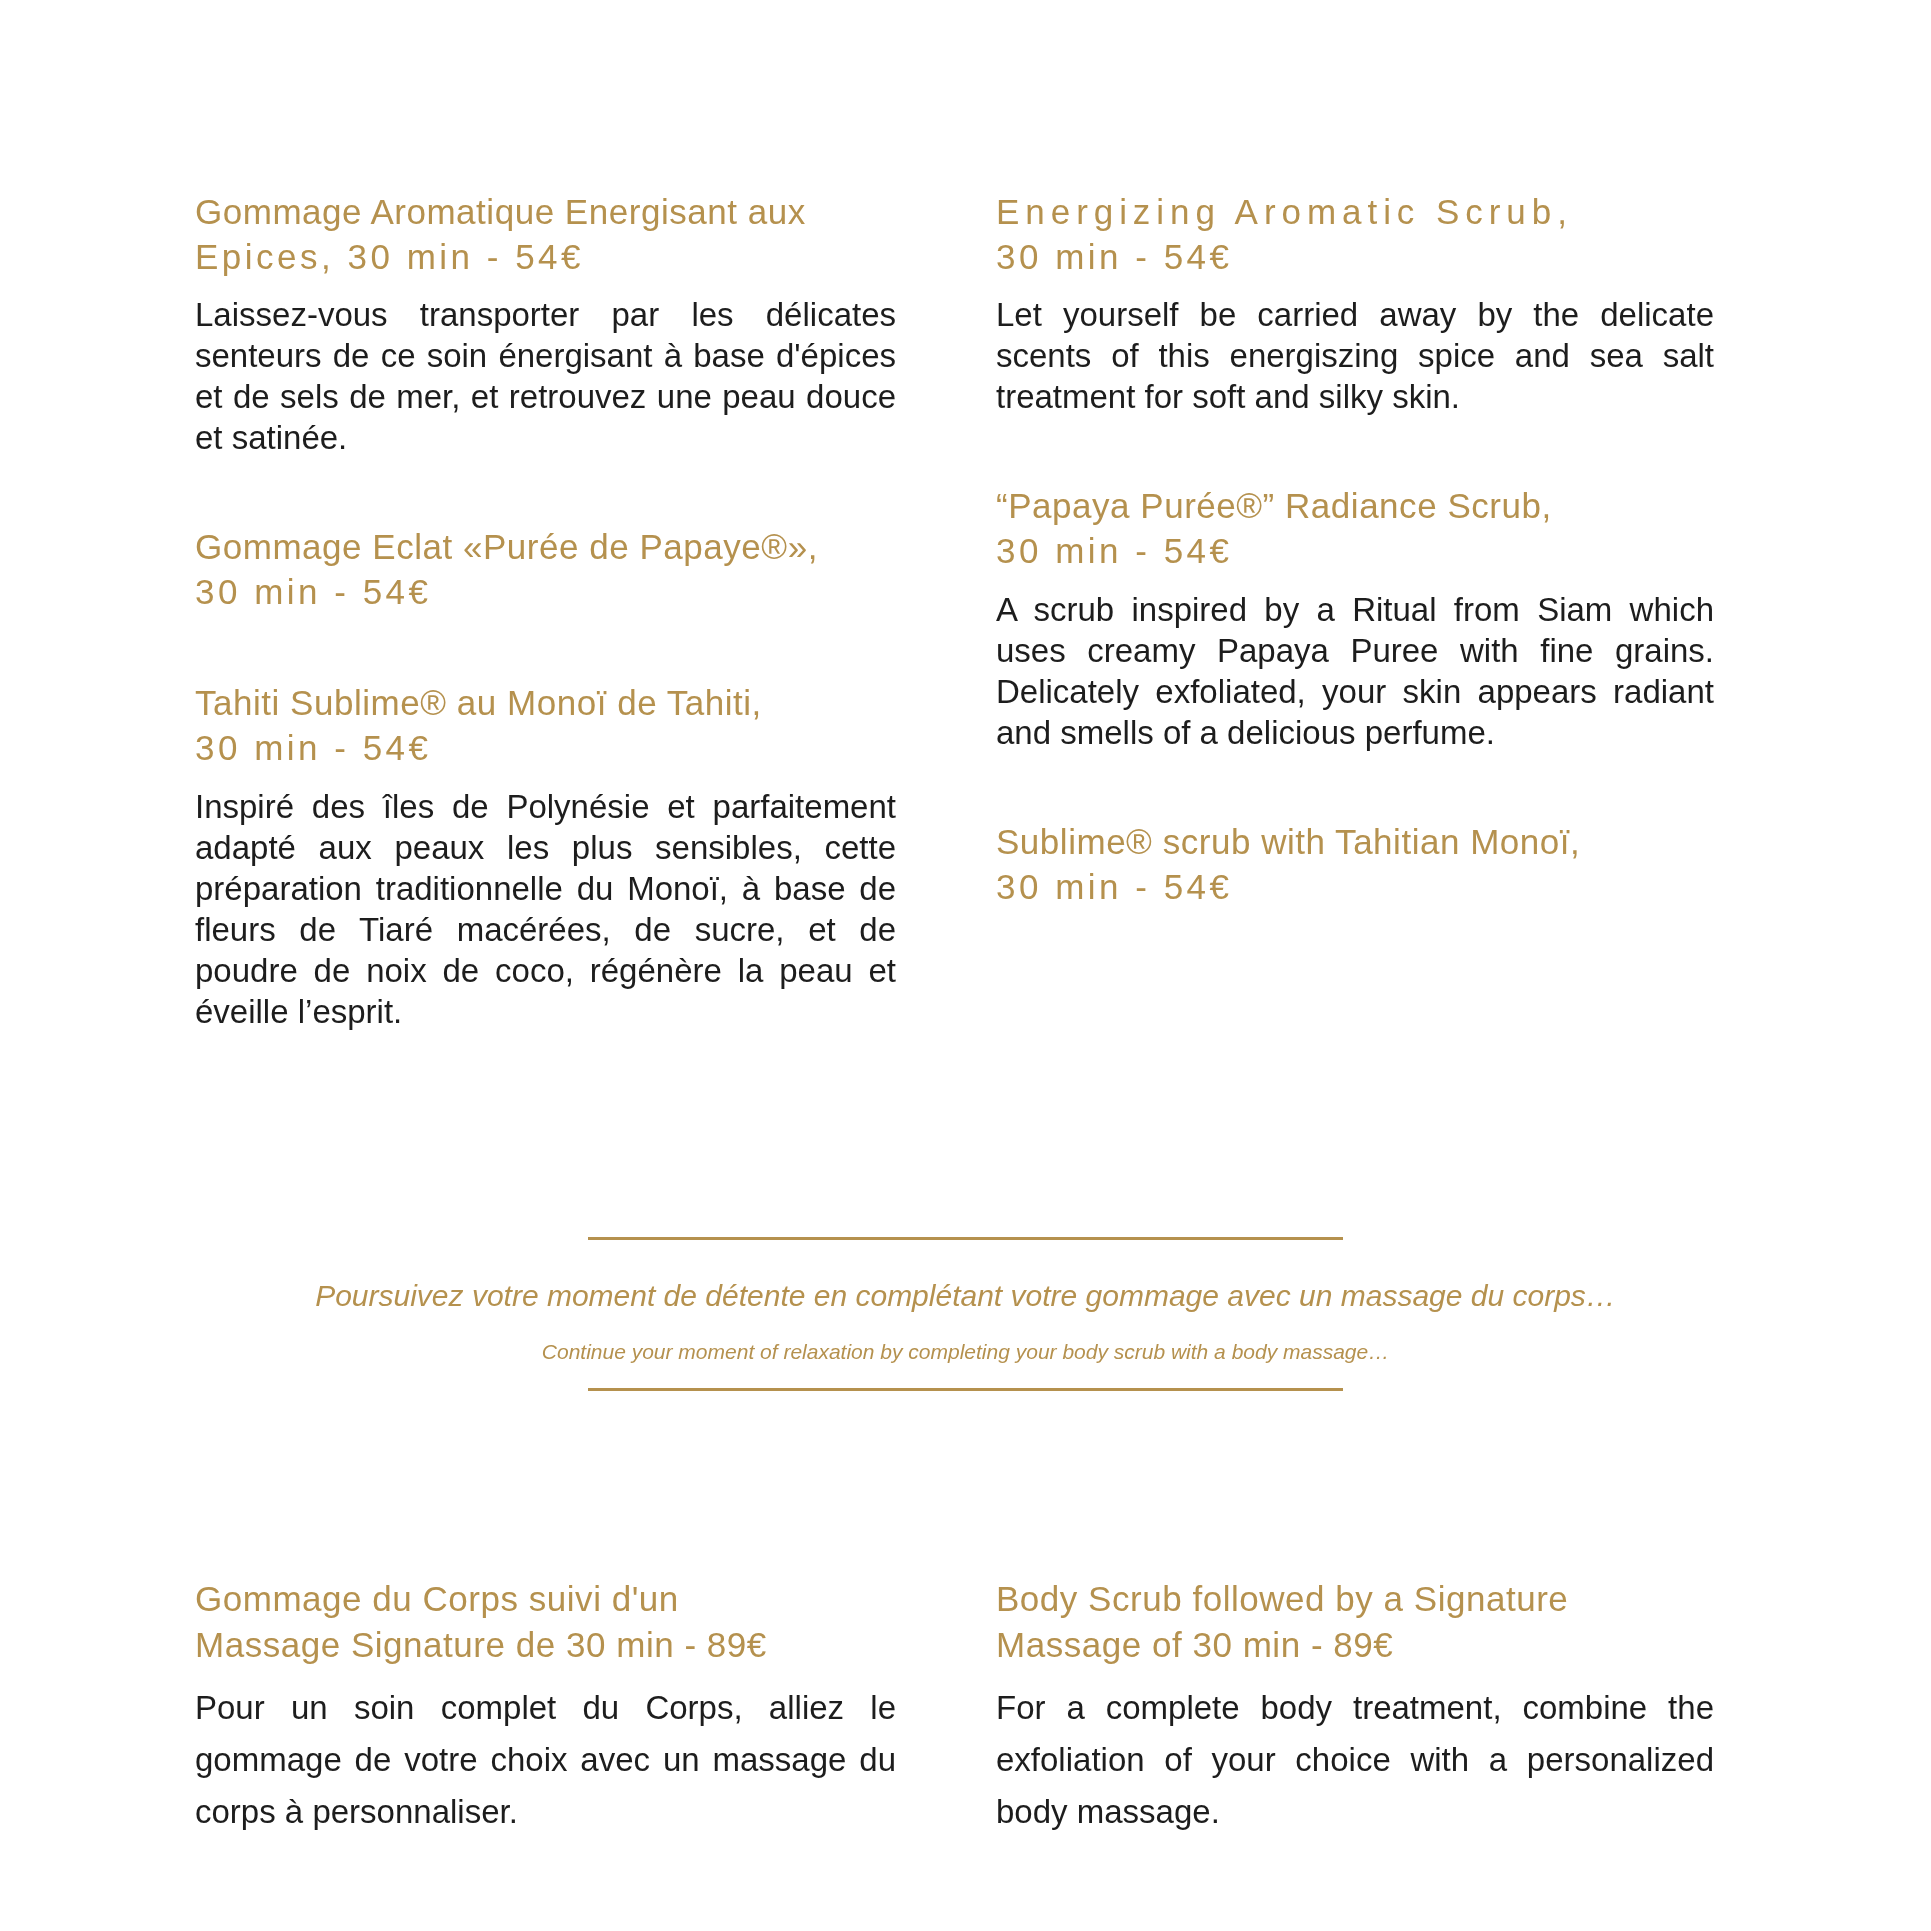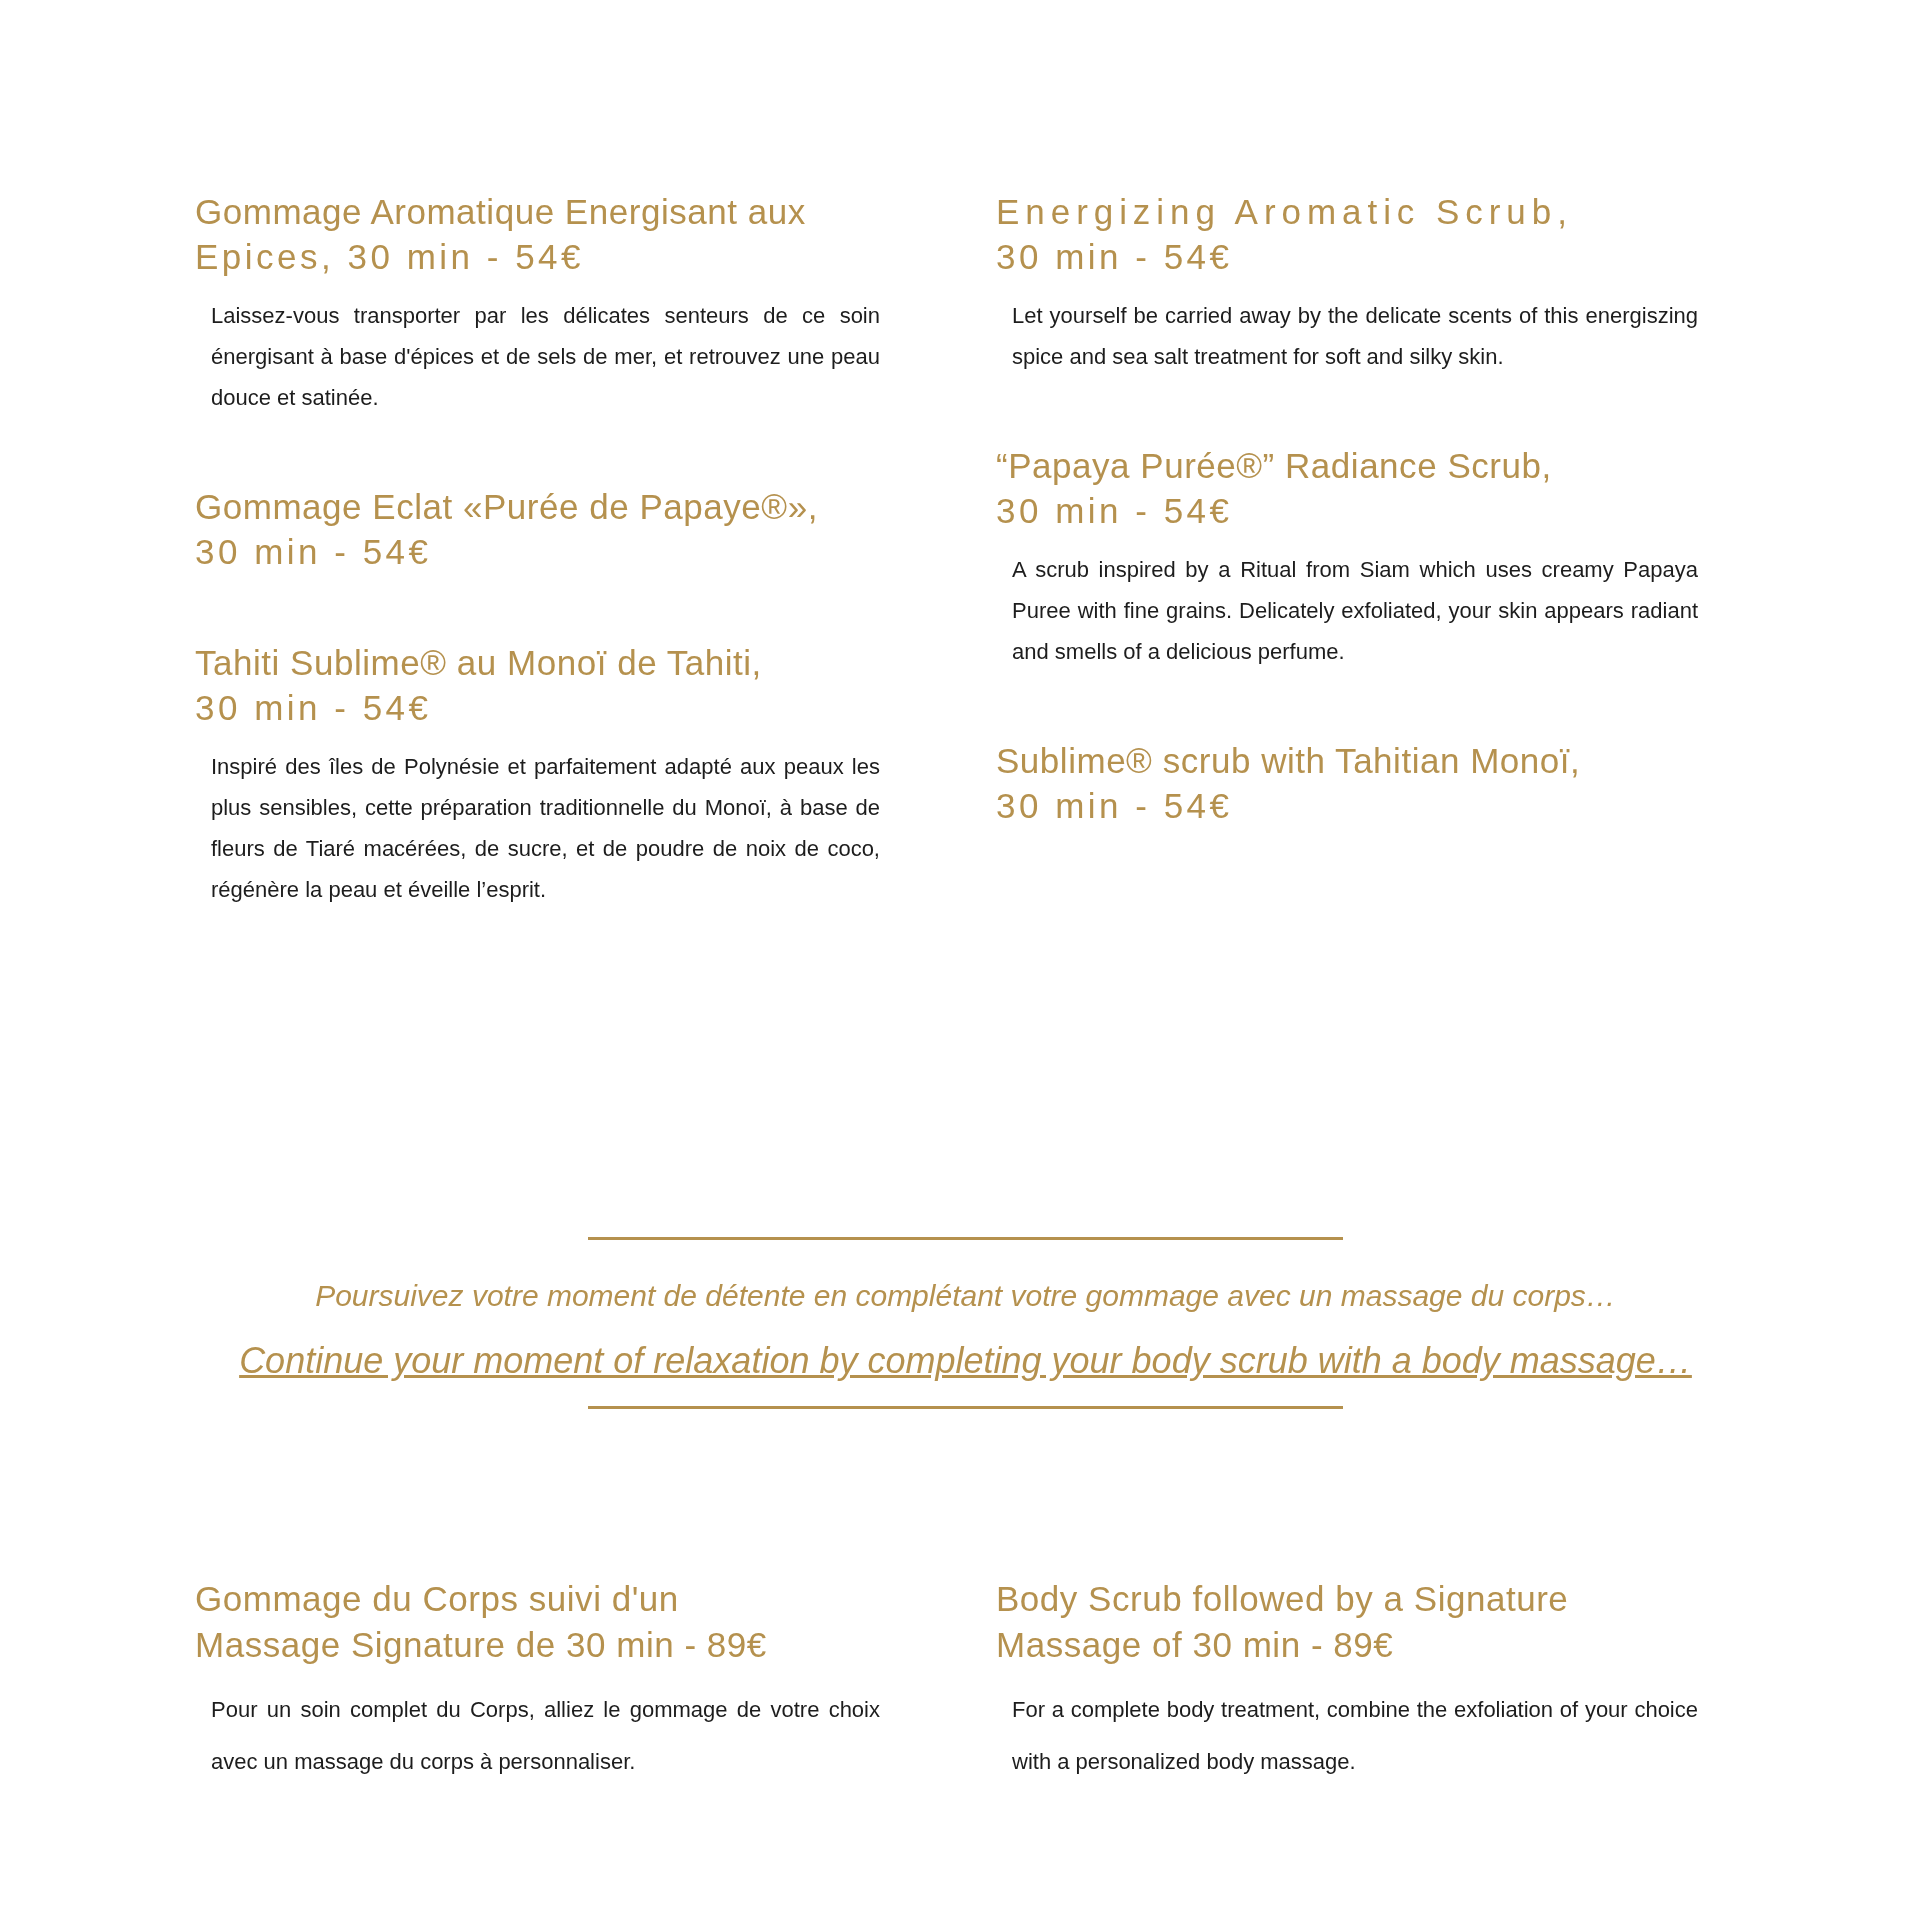--- a/index.html
+++ b/index.html
@@ -30,22 +30,22 @@
     line-height:45px;
     font-weight:400;
     color:var(--gold);
     letter-spacing:0.015em;
   }
   .t1,.t2{display:inline;}
   .t2{letter-spacing:0.10em;}
   .wide{letter-spacing:0.17em;}
   .item-title.plain .t2{letter-spacing:0.015em;}
   .item-body{
-    margin:16px;
-    font-size:22px;
+    margin:0;
+    font-size:33px;
     line-height:41px;
     color:var(--text);
     text-align:justify;
   }
   .bottom-item .item-title{margin-bottom:13.5px;line-height:46px;}
   .bottom-body{line-height:52px;}
 
   .interlude{
     position:absolute;
     top:1237px;
@@ -60,21 +60,21 @@
     background:var(--gold);
     margin:0 auto;
   }
   .interlude-line{
     font-style:italic;
     font-weight:400;
     margin:0;
     color:var(--gold);
   }
   .interlude-line.fr{font-size:30px;margin:39px 0 0 0;}
-  .interlude-line.en{font-size:36px;margin:27px 0 24px 0;text-decoration:underline;}
+  .interlude-line.en{font-size:21px;margin:27px 0 24px 0;}
 </style>
 </head>
 <body>
 
 <div class="page">
 
   <div class="top-section">
 
     <div class="col col-fr">
 

